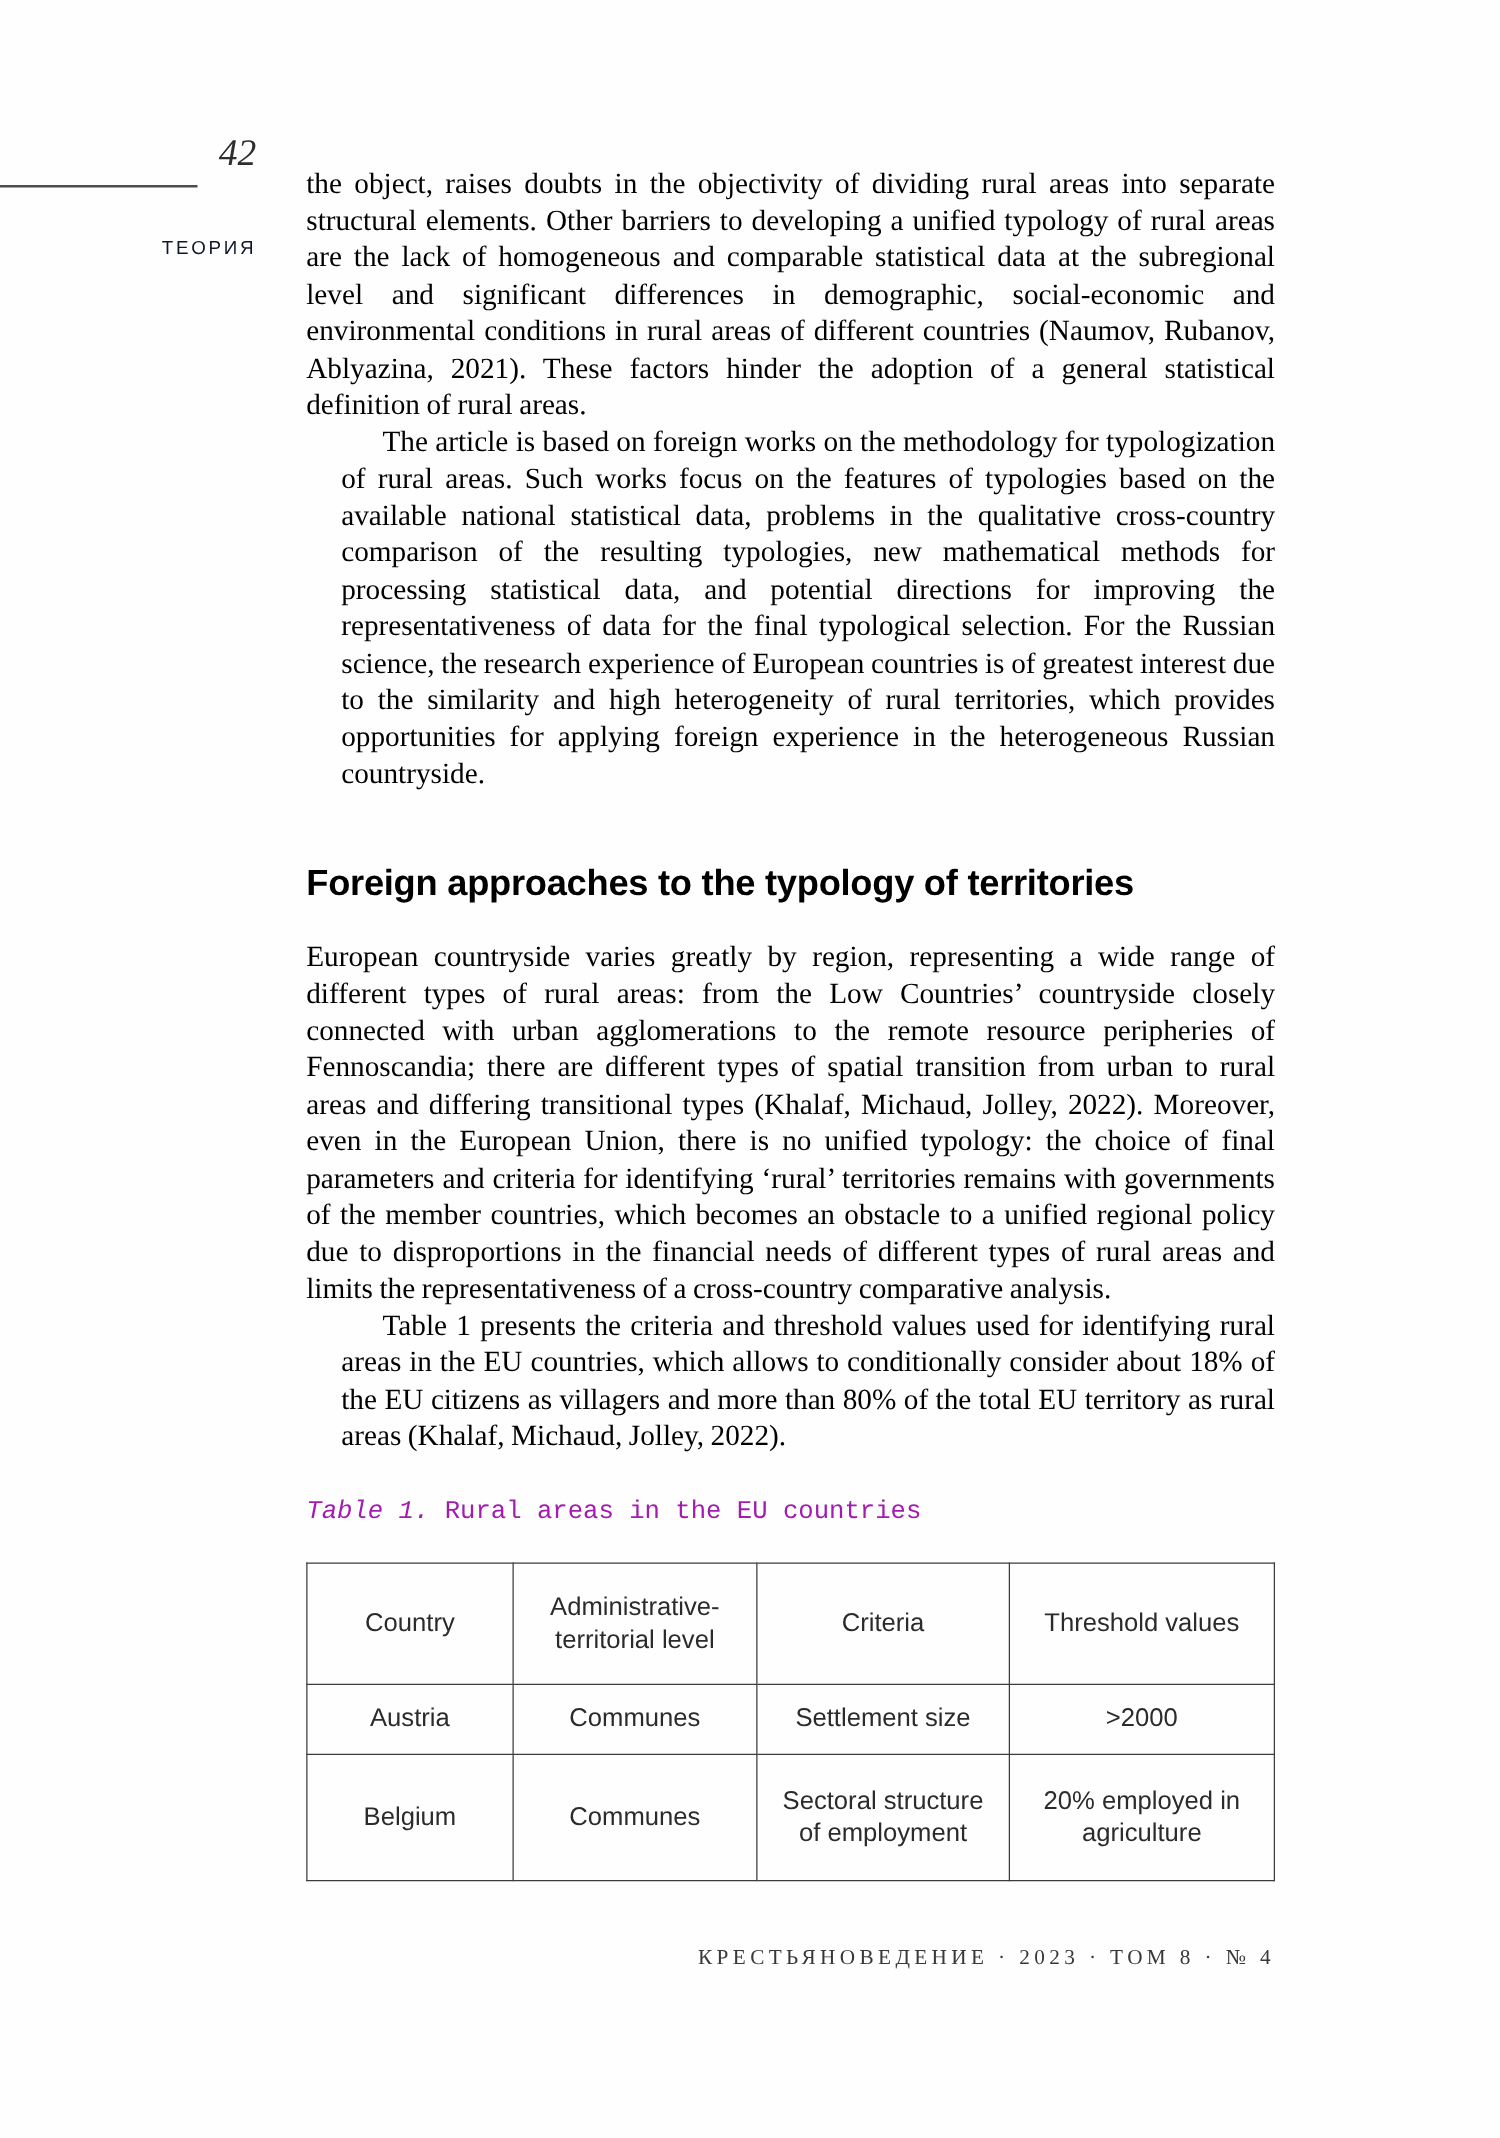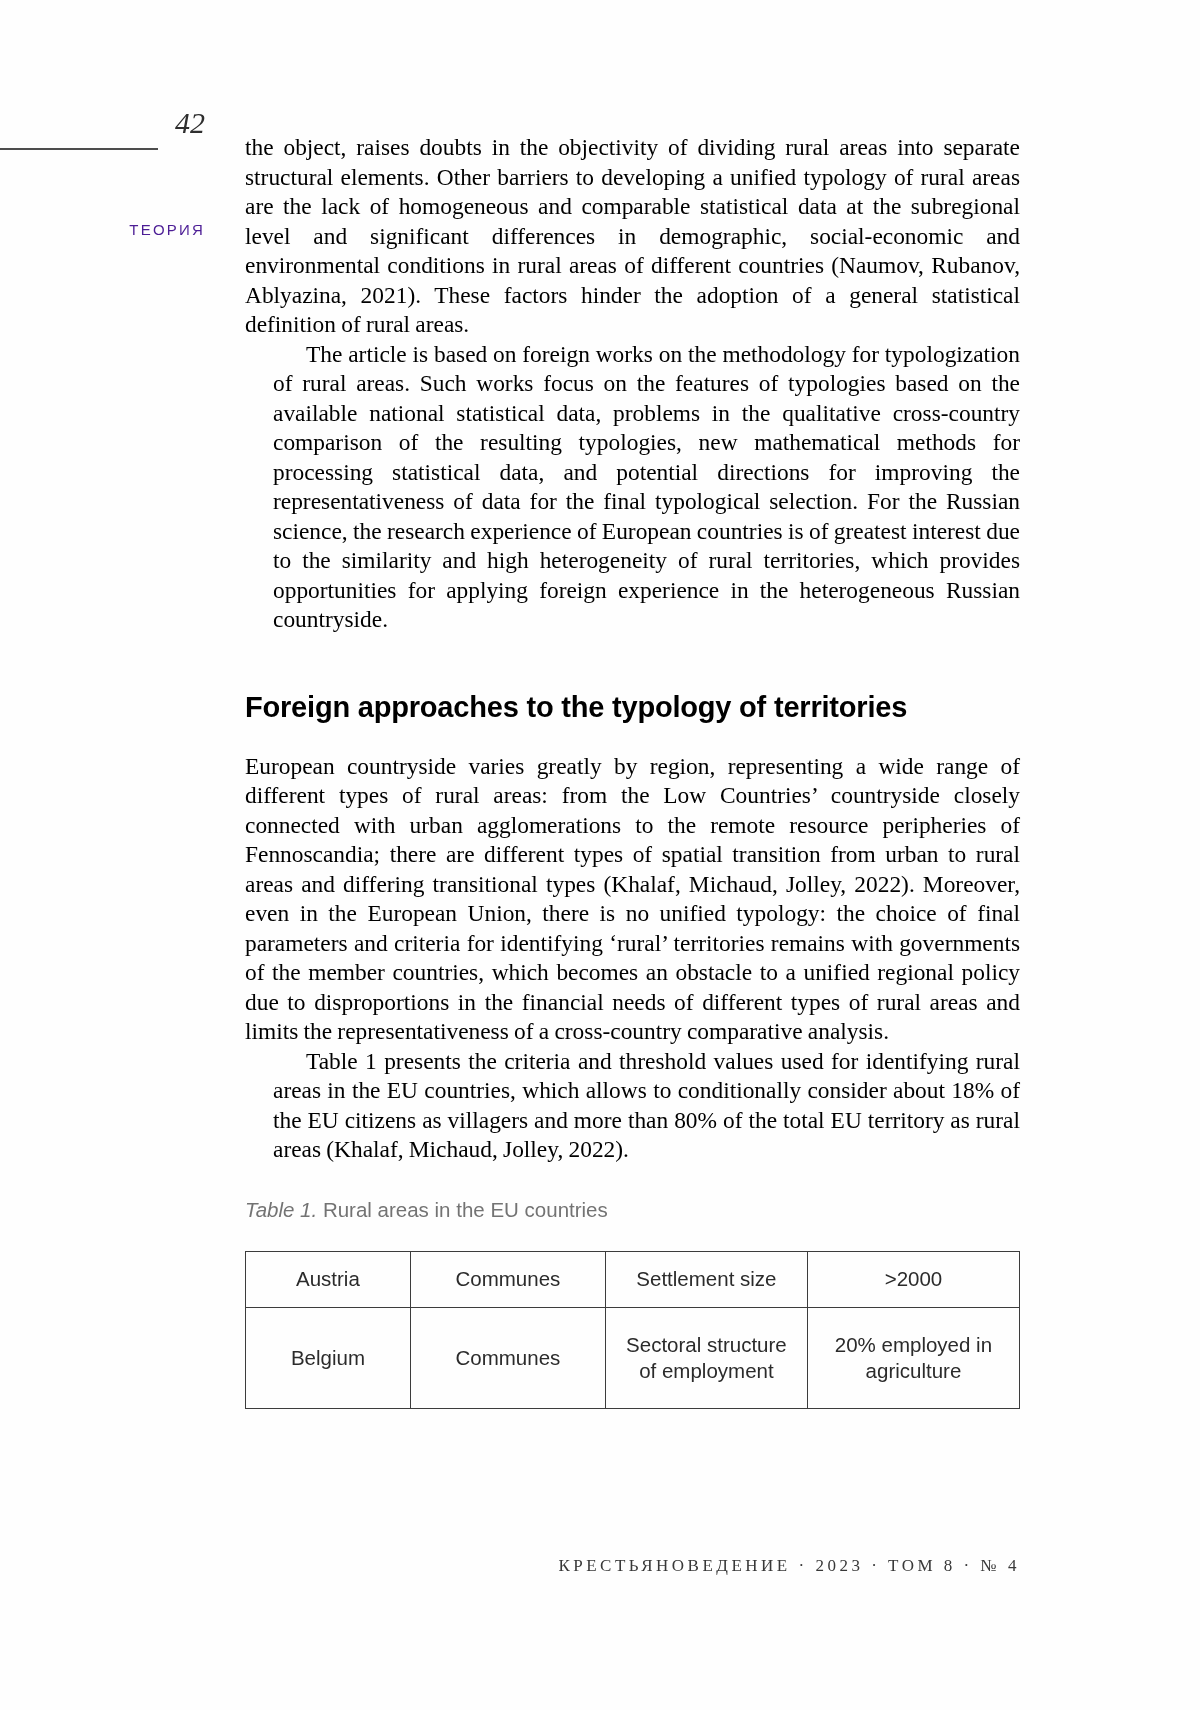--- a/index.html
+++ b/index.html
@@ -39,22 +39,21 @@
   }
   .section-label {
     position: absolute;
     left: 0;
     top: 190px;
     width: 205px;
     text-align: right;
     font-family: "Liberation Sans", sans-serif;
     font-size: 15px;
     letter-spacing: 2.2px;
-    color: #4c1d95;
-    margin-top: 31px;
+    color: #0f172a;
   }
 
   
   .main {
     position: absolute;
     left: 245px;
     top: 133px;
     width: 775px;
   }
   .para {
@@ -74,23 +73,23 @@
     margin: 56px 0 28px 0;
     font-family: "Liberation Sans", sans-serif;
     font-weight: bold;
     font-size: 29px;
     letter-spacing: -0.2px;
     color: #000000;
   }
 
   .caption {
     margin: 33px 0 0 0;
-    font-family: Liberation Sans, sans-serif;
+    font-family: Liberation Mono, monospace;
     font-size: 20.5px;
-    color: #737373;
+    color: #a21caf;
   }
   .caption .cap-label { font-style: italic; }
 
   table.data-table {
     margin-top: 29px;
     width: 100%;
     border-collapse: collapse;
     table-layout: fixed;
     font-family: "Liberation Sans", sans-serif;
     font-size: 20.5px;
@@ -145,20 +144,26 @@
     <p class="caption"><span class="cap-label">Table 1.</span><span> Rural areas in the EU countries</span></p>
 
     <table class="data-table">
       <colgroup>
         <col style="width:21.3%">
         <col style="width:25.2%">
         <col style="width:26.1%">
         <col style="width:27.4%">
       </colgroup>
       <tbody>
+        <tr class="header-row">
+          <th>Country</th>
+          <th>Administrative-territorial level</th>
+          <th>Criteria</th>
+          <th>Threshold values</th>
+        </tr>
         <tr class="row-1">
           <td>Austria</td>
           <td>Communes</td>
           <td>Settlement size</td>
           <td>&gt;2000</td>
         </tr>
         <tr class="row-2">
           <td>Belgium</td>
           <td>Communes</td>
           <td>Sectoral structure of employment</td>

